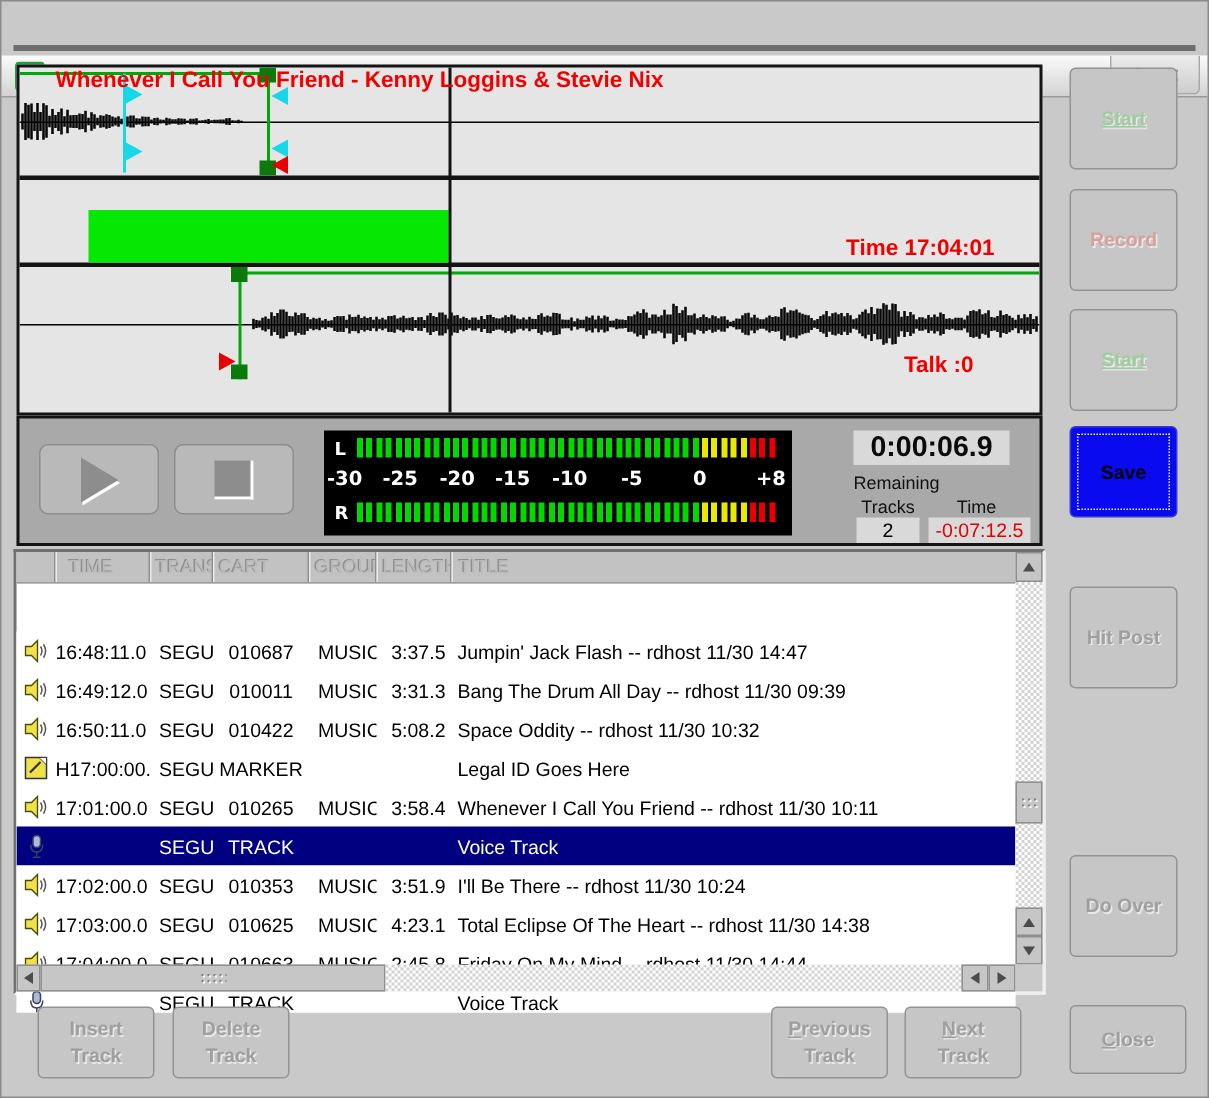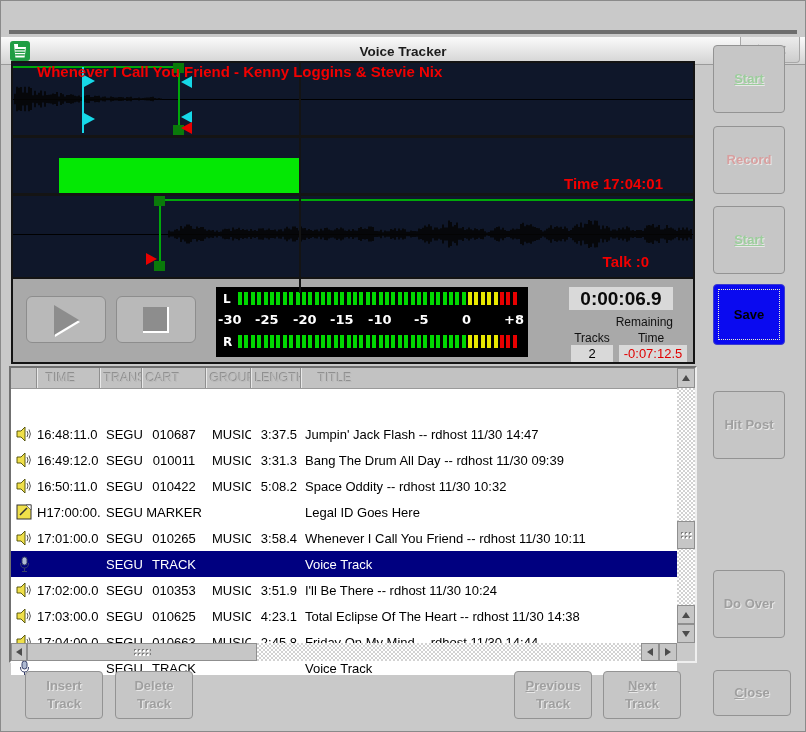--- a/index.html
+++ b/index.html
@@ -11,21 +11,21 @@
     background:linear-gradient(#fbfbfb,#d2d2d2);border-bottom:1px solid #9a9a9a;margin-top:36px;}
   .tb-icon{position:absolute;left:9px;top:4px;width:20px;height:20px;}
   .tb-title{position:absolute;left:0;top:0;width:100%;height:28px;display:flex;align-items:center;justify-content:center;
     font-size:13.5px;font-weight:bold;color:#1c1c1c;}
   .tb-btns{position:absolute;right:5px;top:0;width:60px;height:26px;background:linear-gradient(#ececec,#cdcdcd);
     border:1px solid #a8a8a8;border-top:none;border-radius:0 0 4px 4px;display:flex;align-items:center;justify-content:space-evenly;}
   .tb-btn{color:#8f8f8f;font-size:14px;font-weight:bold;line-height:1;cursor:default;}
   .tb-shadow{position:absolute;left:8px;right:8px;top:29px;height:4px;background:#6e6e6e;}
 
   
-  .editor{position:absolute;left:10px;top:60px;width:684px;height:234px;border:2px solid #141414;background:#0f172a;}
+  .editor{position:absolute;left:10px;top:42px;width:684px;height:234px;border:2px solid #141414;background:#e5e5e5;}
   .pane{position:relative;width:100%;overflow:hidden;}
   .pane1{height:75px;border-bottom:3px solid #141414;}
   .pane2{height:58px;border-bottom:3px solid #141414;}
   .pane3{height:75px;}
   .wavetitle{position:absolute;left:24px;top:0px;font-size:15px;font-weight:bold;color:#f20000;white-space:nowrap;z-index:6;}
   .pane3 .wavetitle{left:6px;}
   .centerline{position:absolute;left:0;right:0;height:1px;background:#000;z-index:1;}
   .divider{position:absolute;left:286px;top:0;bottom:0;width:2px;background:#141414;z-index:5;}
   .greenline-h{position:absolute;height:2px;background:#00a80a;z-index:4;}
   .greenline-v{position:absolute;width:2px;background:#00a80a;z-index:4;}
@@ -51,21 +51,21 @@
   .meter{position:absolute;left:203px;top:8px;width:312px;height:70px;background:#000;}
   .mlabel{position:absolute;color:#fff;font-size:12px;font-weight:bold;font-family:"DejaVu Sans",sans-serif;}
   .mbar{position:absolute;left:22px;display:flex;gap:2.4px;height:13px;}
   .seg{width:4px;height:13px;}
   .seg.g{background:#00d800;} .seg.y{background:#e8e800;} .seg.r{background:#e80000;}
   .mscale{position:absolute;top:25px;left:0;width:100%;height:14px;}
   .mscale span{position:absolute;color:#fff;font-size:13px;font-weight:bold;font-family:"DejaVu Sans",sans-serif;}
 
   .elapsed{position:absolute;left:556px;top:8px;width:104px;height:23px;background:#d9d9d9;
     display:flex;align-items:center;justify-content:center;font-size:19px;font-weight:bold;color:#0a0a0a;}
-  .remlabel{position:absolute;left:556px;top:36px;width:104px;text-align:right;font-size:12px;color:#111;}
+  .remlabel{position:absolute;left:556px;top:36px;width:104px;text-align:left;font-size:12px;color:#111;}
   .rem-sub{position:absolute;top:52px;font-size:12px;color:#111;}
   .rem-box{position:absolute;top:66px;height:17px;background:#d9d9d9;font-size:13px;display:flex;align-items:center;justify-content:center;}
 
   
   .btn{position:absolute;background:#c6c6c6;border:1px solid #939393;border-radius:4px;
     display:flex;flex-direction:column;align-items:center;justify-content:center;
     font-size:13px;font-weight:bold;line-height:1.35;text-align:center;cursor:default;}
   .btn .et{color:#9f9f9f;text-shadow:1px 1px 0 #e8e8e8;}
   .btn .green{color:#9cce9c;text-shadow:1px 1px 0 #e8e8e8;text-decoration:underline;}
   .btn .red{color:#d89f9f;text-shadow:1px 1px 0 #e8e8e8;}
@@ -323,21 +323,21 @@
   </div>
 
   <div class="tablewrap">
     <div class="thead">
       <div class="hcell" style="flex:0 0 26px;border-left:none"></div>
       <div class="hcell" style="flex:0 0 63px;padding-left:8px">TIME</div>
       <div class="hcell" style="flex:0 0 42px;padding-left:3px">TRANS</div>
       <div class="hcell" style="flex:0 0 64px;padding-left:3px">CART</div>
       <div class="hcell" style="flex:0 0 45px;padding-left:3px">GROUP</div>
       <div class="hcell" style="flex:0 0 50px;padding-left:3px">LENGTH</div>
-      <div class="hcell" style="flex:1 1 auto;border-right:none;padding-left:16px">TITLE</div>
+      <div class="hcell" style="flex:1 1 auto;border-right:none;padding-left:4px">TITLE</div>
     </div>
     <div id="viewport" class="viewport">
         <div class="trow">
           <span class="c c-icon">
             <svg width="17" height="16" viewBox="0 0 17 16">
               <polygon points="1,5 5,5 9,1 9,15 5,11 1,11" fill="#f0e04a" stroke="#4a4a00" stroke-width="0.9"></polygon>
               <path d="M11 5 Q13 8 11 11 M13 3.5 Q15.8 8 13 12.5" stroke="#555" fill="none" stroke-width="1"></path>
             </svg>
           </span>
           <span class="c c-time">16:48:11.0</span>

